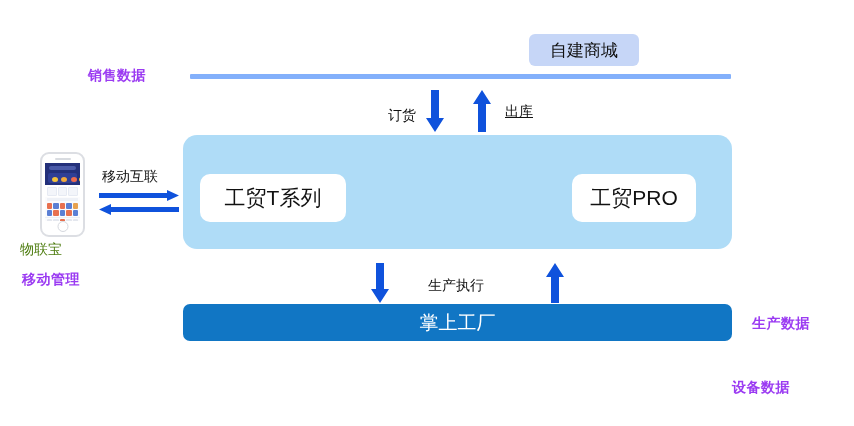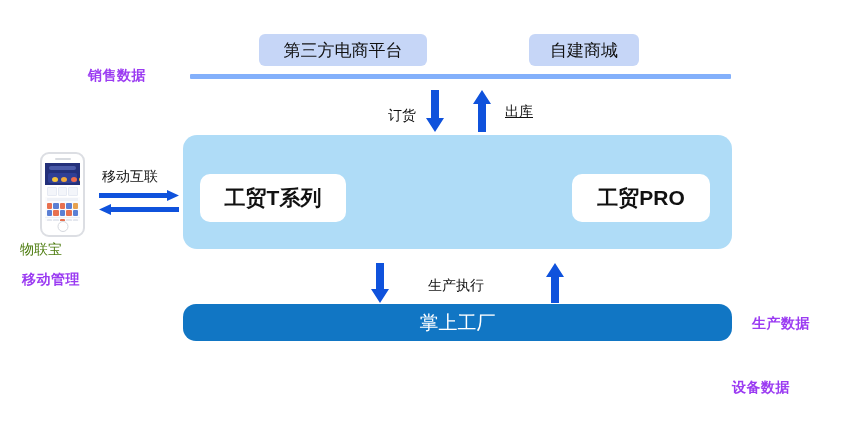--- a/index.html
+++ b/index.html
@@ -56,21 +56,21 @@
     border-radius: 14px;
   }
   .prod-card {
     position: absolute;
     background: #ffffff;
     border-radius: 10px;
     display: flex;
     align-items: center;
     justify-content: center;
     font-size: 21px;
-    font-weight: bold;
+    font-weight: normal;
     color: #111111;
     white-space: nowrap;
   }
 
   
   .blue-bar {
     position: absolute;
     background: #1176C4;
     border-radius: 7px;
     display: flex;
@@ -216,23 +216,20 @@
     font-size: 14px;
     color: #111111;
     white-space: nowrap;
   }
 </style>
 </head>
 <body>
 
 <div id="canvas">
 
-  <div class="pill" style="left:259px; top:34px; width:168px; height:32px;">
-    <span>第三方电商平台</span>
-  </div>
 
   <div class="pill" style="left:529px; top:34px; width:110px; height:32px;">
     <span>自建商城</span>
   </div>
 
   <div class="cat-label" style="left:88px; top:67px;">
     <span>销售数据</span>
   </div>
 
   <div class="top-rule" style="left:190px; top:74px; width:541px;"></div>
@@ -258,21 +255,21 @@
   </div>
 
   <div class="main-box" style="left:183px; top:135px; width:549px; height:114px;">
   </div>
 
   <div class="prod-card" style="left:200px; top:174px; width:146px; height:48px;">
     <span>工贸T系列</span>
   </div>
 
 
-  <div class="prod-card" style="left:572px; top:174px; width:138px; height:48px;">
+  <div class="prod-card" style="left:572px; top:174px; width:124px; height:48px;">
     <span>工贸PRO</span>
   </div>
 
   <div class="phone" style="left:40px; top:152px; width:45px; height:85px;">
     <div class="phone-notch"></div>
     <div class="phone-screen">
       <div class="ps-header">
         <div class="ps-searchbar"></div>
         <div class="ps-banner">
           <div class="ps-coin" style="left:4px;  background:#F5C33B;"></div>
@@ -338,21 +335,21 @@
   <div class="flow-text" style="left:428px; top:277px;">
     <span>生产执行</span>
   </div>
 
   <div class="v-arrow" style="left:546px; top:263px;">
     <svg width="18" height="40" viewBox="0 0 18 40">
       <polygon points="9,0 18,14 13,14 13,40 5,40 5,14 0,14" fill="#0F52DC"></polygon>
     </svg>
   </div>
 
-  <div class="blue-bar" style="left:183px; top:304px; width:549px; height:37px;border-radius:13px;">
+  <div class="blue-bar" style="left:183px; top:304px; width:549px; height:37px;">
     <span>掌上工厂</span>
   </div>
 
   <div class="cat-label" style="left:752px; top:315px;">
     <span>生产数据</span>
   </div>
 
 
   <div class="cat-label" style="left:732px; top:379px;">
     <span>设备数据</span>

